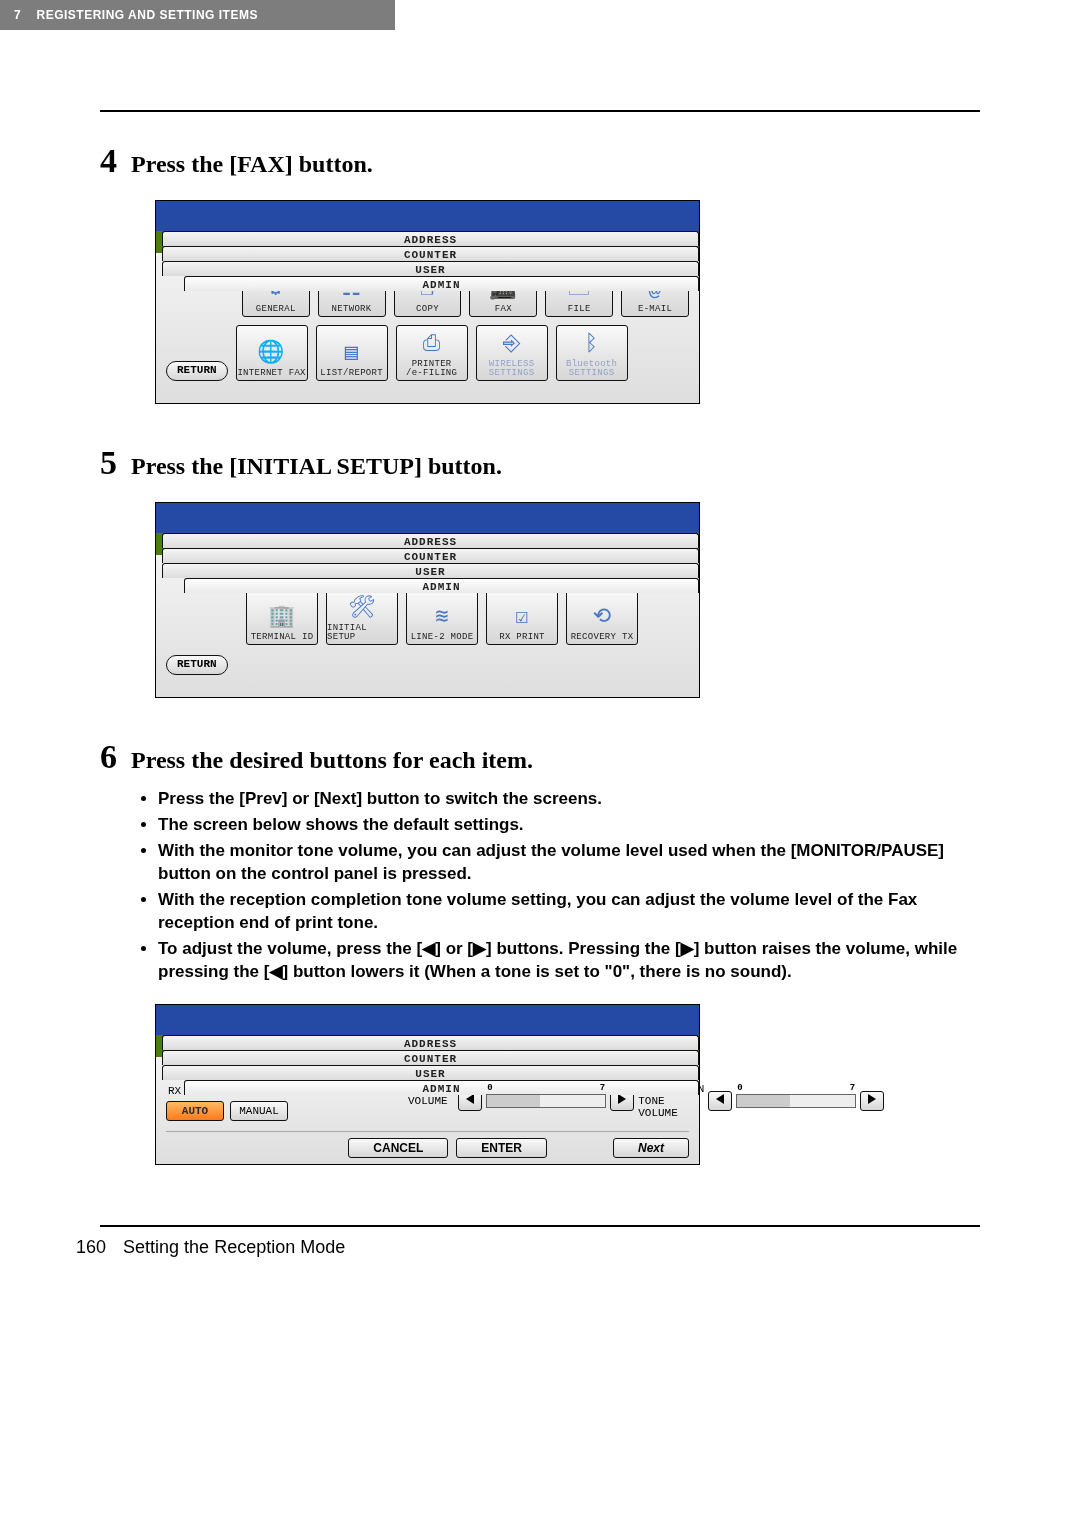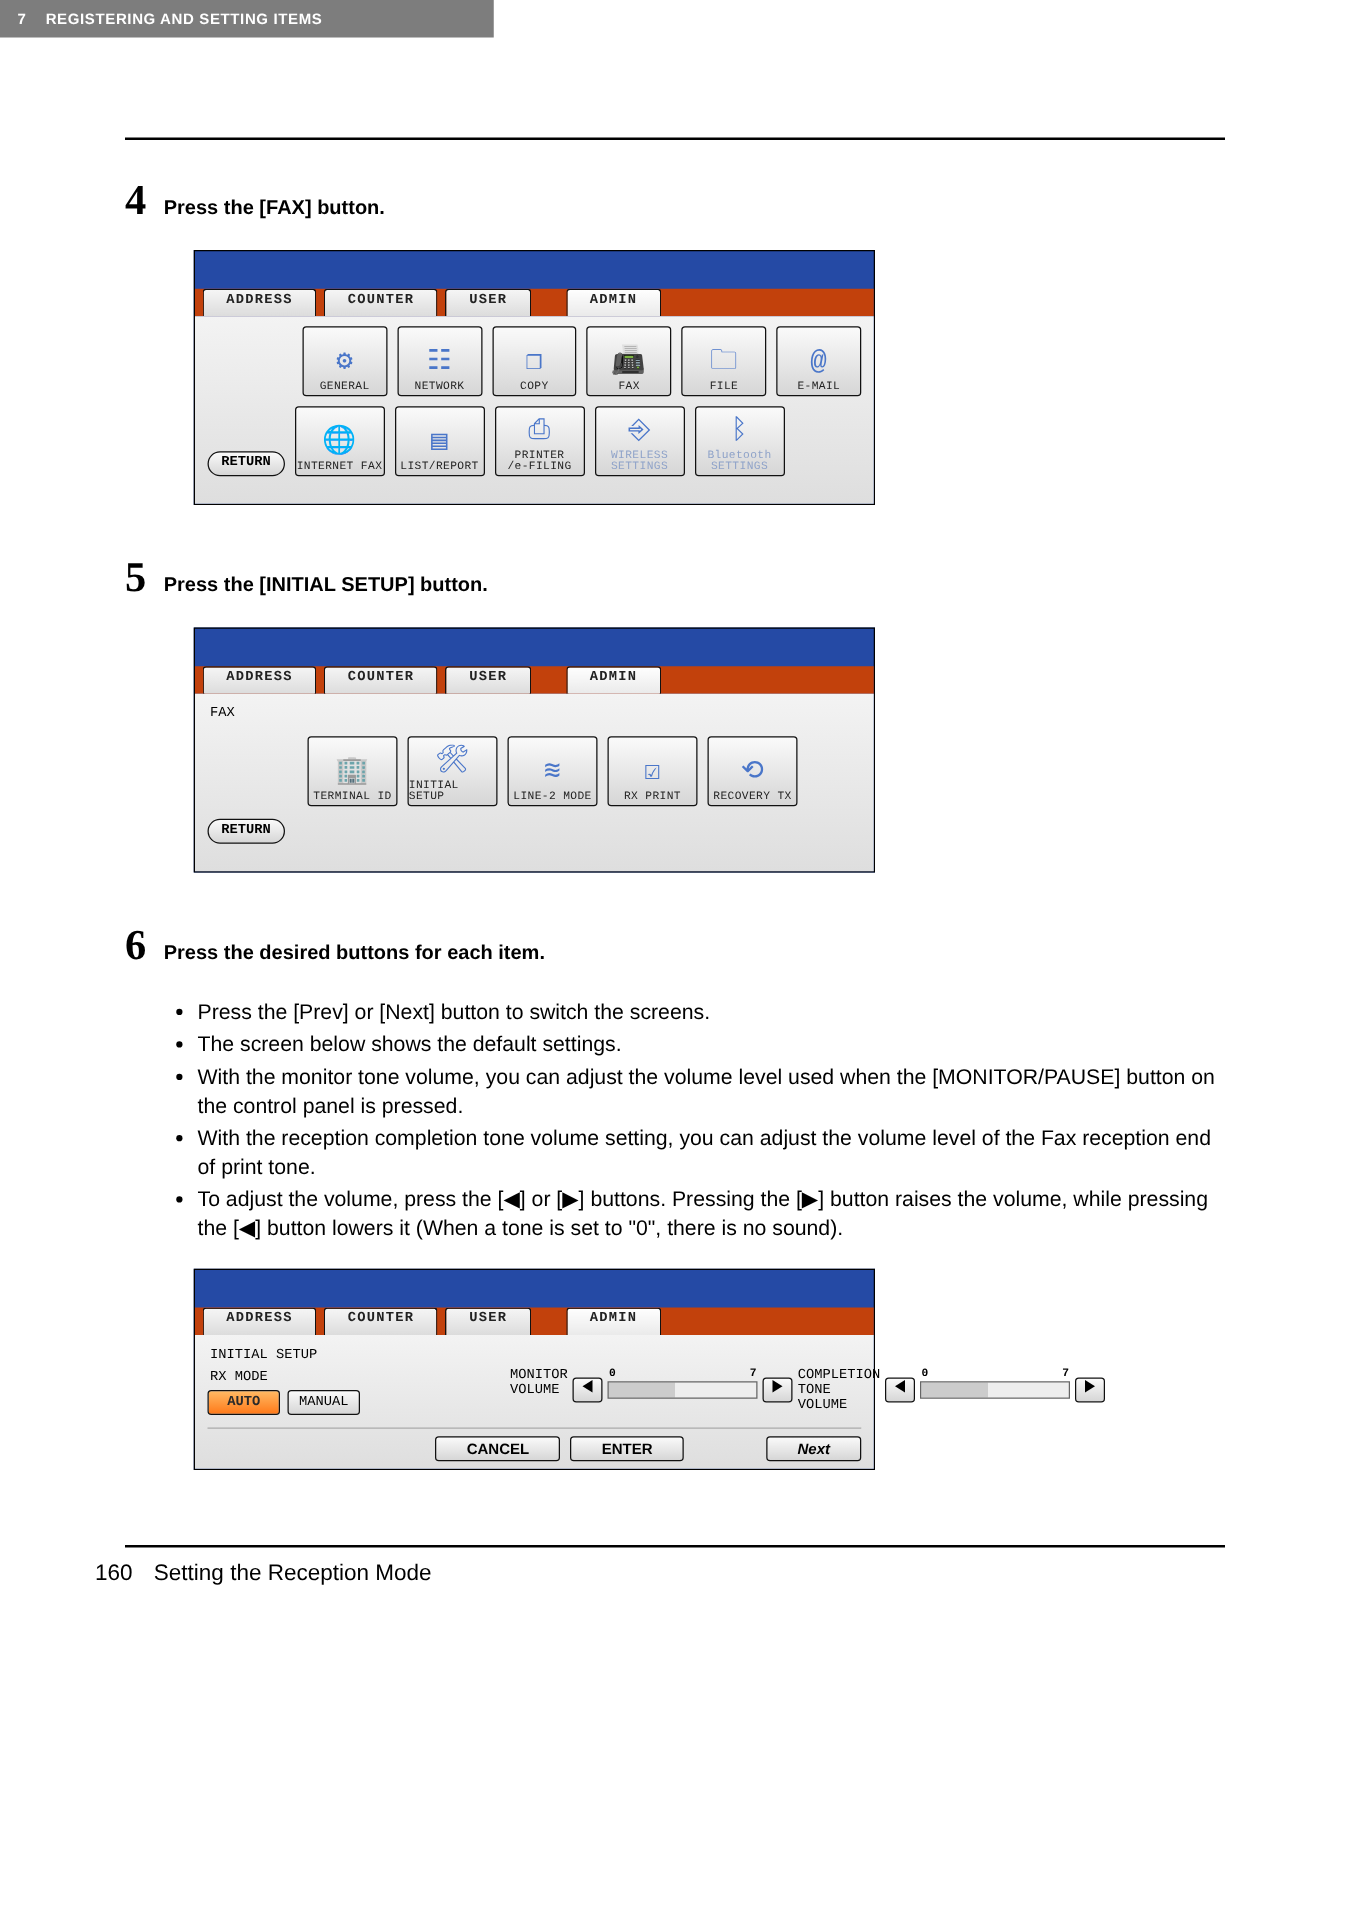--- a/index.html
+++ b/index.html
@@ -39,39 +39,41 @@
     display: flex;
     align-items: baseline;
     gap: 14px;
   }
   .step-num {
     font-family: Georgia, "Times New Roman", serif;
     font-size: 34px;
     font-weight: bold;
   }
   .step-title {
-    font-size: 16px;
-    font-weight: bold;
+    font-size: 24px;
+    font-weight: bold;
+    font-family: Liberation Serif, serif;
   }
   .screenshot {
     margin: 20px 0 20px 55px;
     background: #254aa5;
     border: 1px solid #000;
     width: 545px;
   }
   .scr-pad { height: 30px; }
   .tabs {
     display: flex;
-    background: #c2410c;
+    background: #4d7c0f;
     height: 22px;
     font-family: "Courier New", monospace;
     font-size: 11px;
     font-weight: bold;
     letter-spacing: 1px;
     color: #222;
+    flex-direction: column;
   }
   .tab {
     position: relative;
     border: 1px solid #111;
     border-bottom: none;
     margin-left: 6px;
     padding: 2px 18px 0 18px;
     text-align: center;
     height: 22px;
     border-radius: 3px 3px 0 0;
@@ -123,24 +125,25 @@
     background: linear-gradient(#fafafa,#d6d6d6);
     border-radius: 10px;
     padding: 2px 10px;
     font-family: "Courier New", monospace;
     font-size: 11px;
     font-weight: bold;
     height: 20px;
     align-self: flex-end;
   }
   .bullets {
-    margin: 23px 0 20px 38px;
+    margin: 12px 0 20px 38px;
     padding: 0;
     font-size: 17px;
     line-height: 1.35;
+    font-weight: bold;
   }
   .bullets li { margin-bottom: 3px; list-style: disc; margin-left: 20px; }
   .panel .subheader {
     font-family: "Courier New", monospace;
     font-size: 11px;
     margin: 2px 0 4px 2px;
   }
   .modebtn {
     border: 1px solid #111;
     background: linear-gradient(#fafafa,#d6d6d6);

